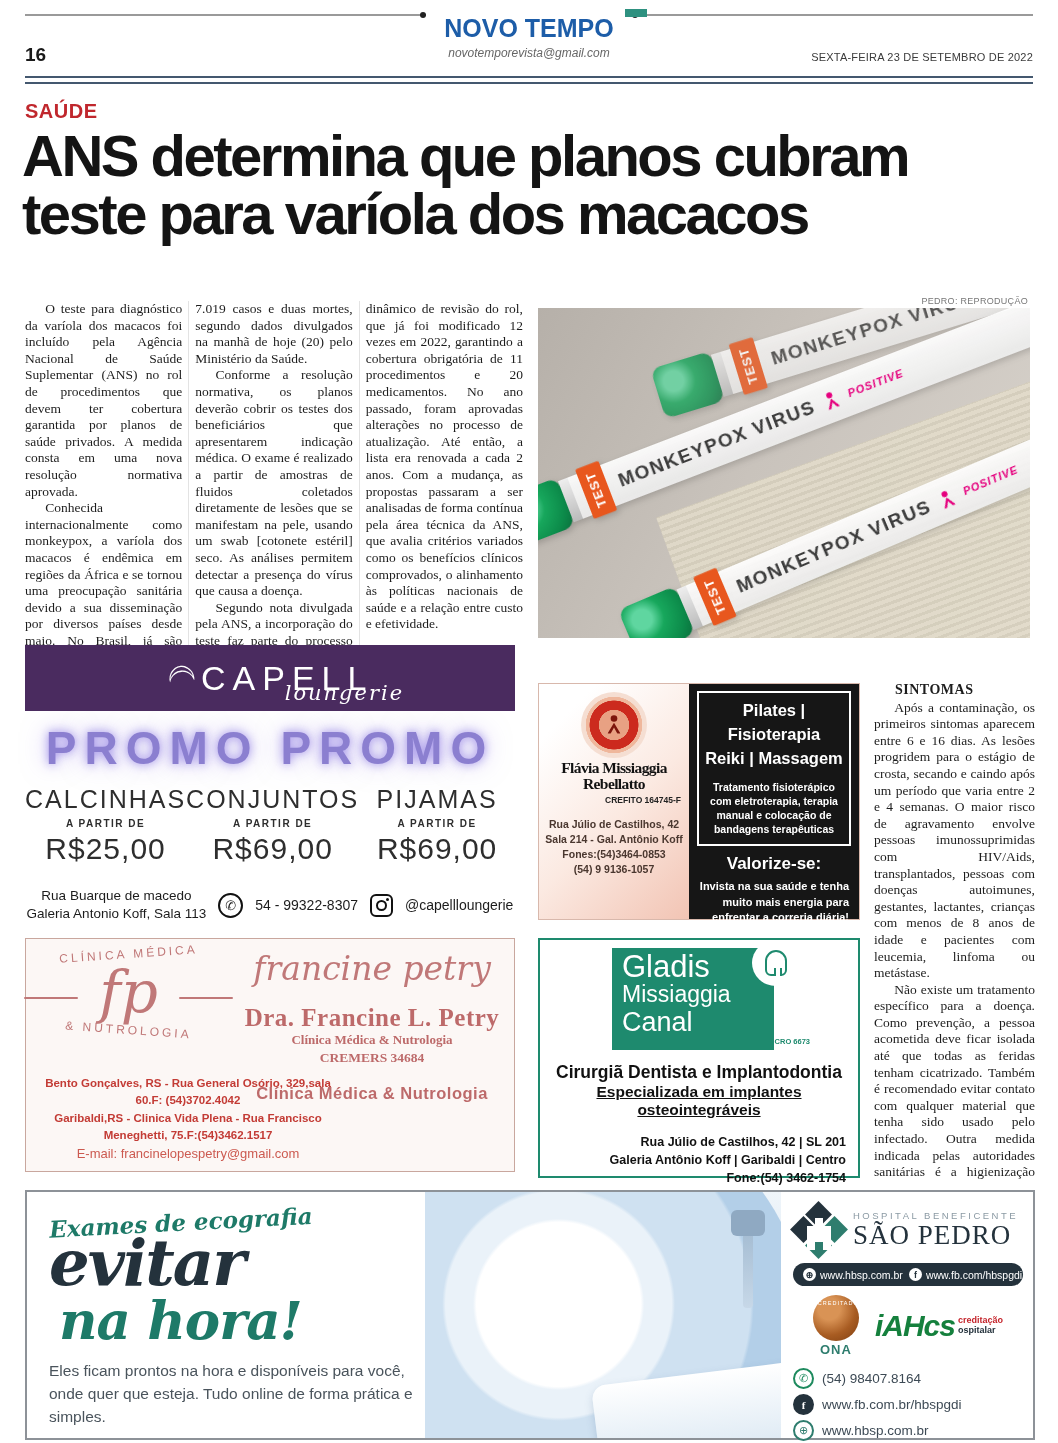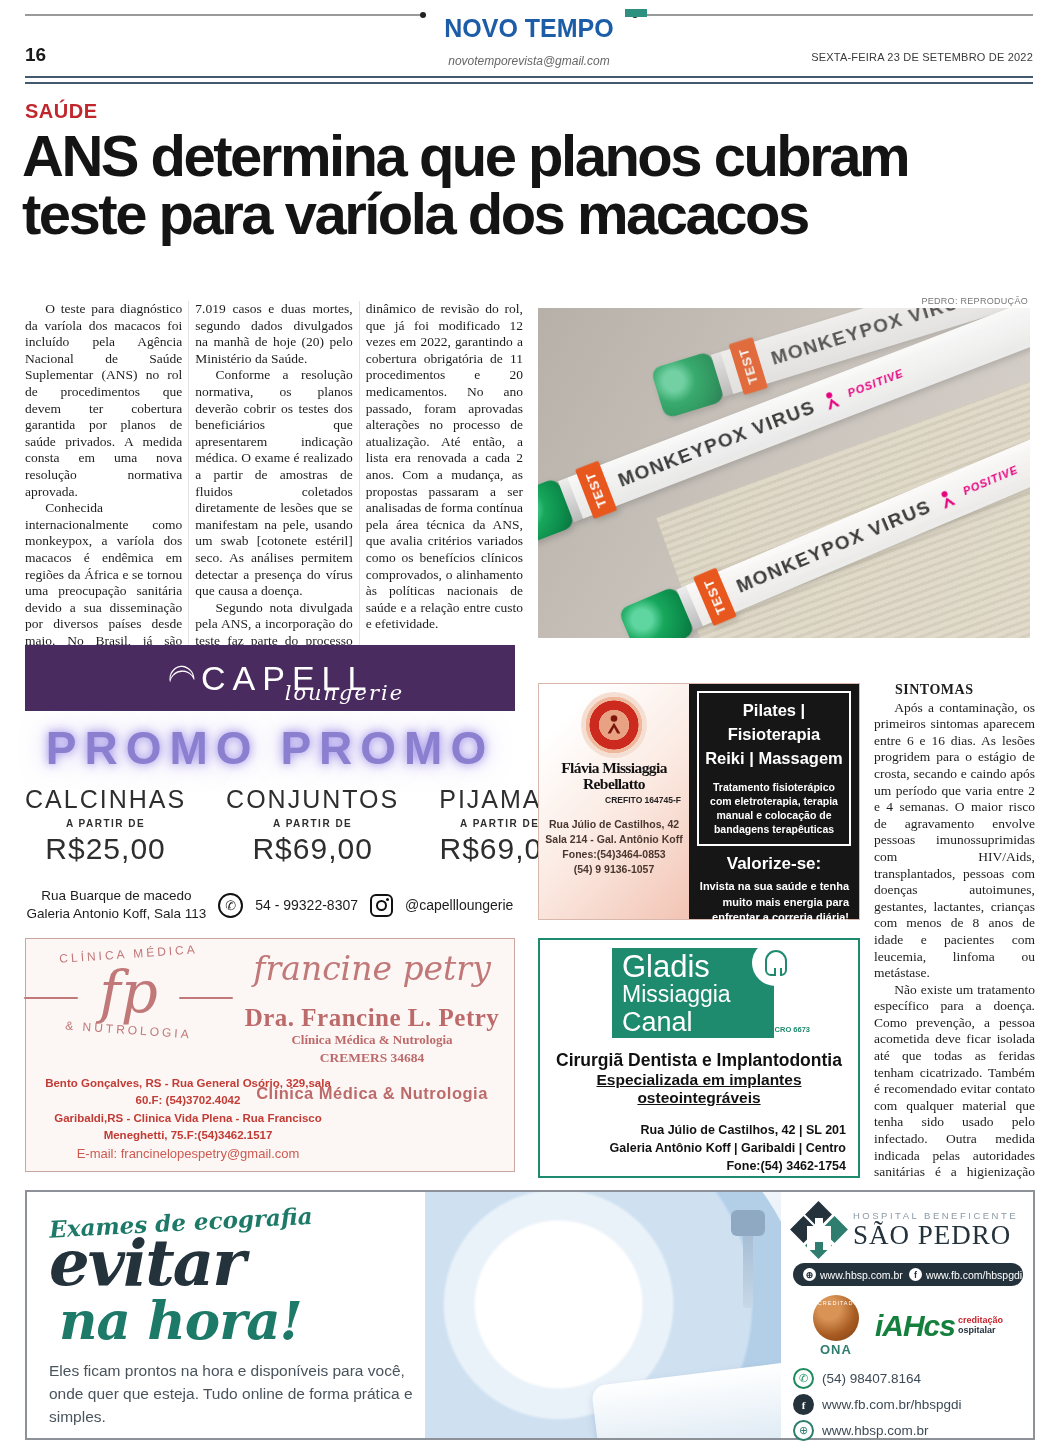--- a/index.html
+++ b/index.html
@@ -8,21 +8,21 @@
 
   
   .masthead-row { position:absolute; top:14px; left:25px; right:25px; height:30px; display:flex; align-items:flex-start; }
   .flank { flex:1; height:2px; background:#9a9a9a; position:relative; }
   .flank.l::after, .flank.r::before { content:''; position:absolute; top:-2px; width:6px; height:6px; border-radius:50%; background:#222; }
   .flank.l::after { right:0; }
   .flank.r::before { left:0; }
   .masthead-title { font-size:25px; font-weight:bold; color:#1d5da8; letter-spacing:0px; padding:0 18px; white-space:nowrap; }
   .teal-dash { position:absolute; top:9px; left:625px; width:22px; height:8px; background:#2e9180; }
   .page-number { position:absolute; top:44px; left:25px; font-size:19px; font-weight:bold; color:#1a1a1a; }
-  .masthead-email { position:absolute; top:54px; left:0; right:0; text-align:center; font-style:italic; font-size:12px; color:#666; }
+  .masthead-email { position:absolute; top:46px; left:0; right:0; text-align:center; font-style:italic; font-size:12px; color:#666; }
   .issue-date { position:absolute; top:51px; right:25px; font-size:11px; color:#3a3a3a; letter-spacing:0.2px; }
   .double-rule { position:absolute; top:76px; left:25px; right:25px; height:8px; border-top:2px solid #44586f; border-bottom:2px solid #44586f; }
 
   
   .section-label { position:absolute; top:100px; left:25px; font-size:20px; font-weight:bold; color:#c0272d; letter-spacing:0.5px; }
   .headline { position:absolute; top:127px; left:22px; width:950px; font-size:58px; font-weight:bold; color:#141414; letter-spacing:-2.5px; line-height:1.0; }
   .photo-credit { position:absolute; top:296px; right:30px; font-size:9px; color:#777; letter-spacing:0.3px; }
   .article-cols { position:absolute; top:301px; left:25px; width:498px; height:352px; column-count:3; column-gap:13px; column-rule:1px solid #e3e3e3; overflow:hidden;
                   font-family:"Liberation Serif", serif; font-size:13.5px; line-height:16.6px; color:#1d1d1d; text-align:justify; }
   .article-cols p { text-indent:1.5em; }
@@ -49,21 +49,21 @@
   .sintomas p { text-indent:1.5em; }
 
   
   .capell { position:absolute; top:645px; left:25px; width:490px; height:287px; background:#fff; }
   .capell-band { height:66px; background:#4a2b5f; display:flex; align-items:center; justify-content:center; color:#fff; position:relative; }
   .capell-moon { display:inline-block; font-size:34px; transform:rotate(-95deg); font-family:"DejaVu Sans", sans-serif; margin-right:4px; font-weight:normal; }
   .capell-name { font-size:34px; letter-spacing:7px; font-weight:normal; font-family:"Liberation Sans", sans-serif; }
   .capell-sub { position:absolute; left:53%; top:36px; font-family:"DejaVu Serif", serif; font-style:italic; font-size:21px; letter-spacing:2px; }
   .promo-row { height:74px; display:flex; align-items:center; justify-content:space-evenly; }
   .promo { font-size:46px; font-weight:bold; letter-spacing:8px; color:#8b7fd0; text-shadow:0 0 10px rgba(151,133,230,.95), 0 0 26px rgba(151,133,230,.55); }
-  .capell-items { height:95px; display:flex;gap:40px; }
+  .capell-items { height:95px; display:flex; }
   .capell-item { flex:1; text-align:center; }
   .ci-name { font-size:25px; color:#2e2e2e; letter-spacing:2px; }
   .ci-from { font-size:10px; color:#2e2e2e; letter-spacing:1.5px; margin:4px 0 3px; font-weight:bold; }
   .ci-price { font-size:30px; color:#2e2e2e; letter-spacing:1px; }
   .capell-foot { height:50px; display:flex; align-items:center; justify-content:center; gap:12px; font-size:14px; color:#1c1c1c; }
   .capell-addr { text-align:center; line-height:1.35; font-size:13.5px; }
   .wa-ico { width:25px; height:25px; border:2px solid #111; border-radius:50%; display:flex; align-items:center; justify-content:center; font-size:13px; flex:0 0 auto; }
   .ig-ico { width:23px; height:23px; border:2.5px solid #111; border-radius:6px; position:relative; flex:0 0 auto; }
   .ig-ico::before { content:''; position:absolute; inset:4px; border:2.5px solid #111; border-radius:50%; }
   .ig-ico::after { content:''; position:absolute; top:2px; right:2px; width:3px; height:3px; background:#111; border-radius:50%; }
@@ -100,21 +100,21 @@
   .fr-drname { font-family:"Liberation Serif", serif; font-weight:bold; font-size:25px; color:#bd6a6a; margin-top:16px; letter-spacing:0.5px; }
   .fr-spec { font-family:"Liberation Serif", serif; font-weight:bold; font-size:13px; color:#bd6a6a; }
   .fr-cremers { font-family:"Liberation Serif", serif; font-weight:bold; font-size:13.5px; color:#bd6a6a; margin-top:2px; }
   .fr-spec2 { font-size:16.5px; font-weight:bold; color:#bd6a6a; margin-top:18px; letter-spacing:0.5px; }
   .fr-bottom { position:absolute; left:12px; bottom:10px; width:300px; text-align:center; }
   .fr-addr { font-size:11.5px; font-weight:bold; color:#c33b35; line-height:1.5; }
   .fr-email { font-size:13px; color:#cc5a50; margin-top:2px; }
 
   
   .gladis { position:absolute; top:938px; left:538px; width:322px; height:240px; background:#fff; border:2px solid #1e8a6e; padding-top:8px; }
-  .gladis-box { position:relative; margin-left:72px; width:162px; height:90px; background:#1e8a6e; color:#fff; padding:3px 0 0 10px; }
+  .gladis-box { position:relative; margin-left:72px; width:162px; height:102px; background:#1e8a6e; color:#fff; padding:3px 0 0 10px; }
   .gl1 { font-size:31px; line-height:1.0; }
   .gl2 { font-size:23px; line-height:1.1; }
   .gl3 { font-size:27px; line-height:1.15; }
   .gladis-cro { position:absolute; right:-36px; bottom:4px; font-size:7.5px; font-weight:bold; color:#1e8a6e; }
   .gladis-cloud { position:absolute; right:-26px; top:-8px; width:48px; height:46px; background:#fff; border-radius:50%; display:flex; align-items:center; justify-content:center; }
   .tooth { position:relative; width:22px; height:26px; border:2.5px solid #1e8a6e; border-radius:11px 11px 6px 6px; background:#fff; }
   .tooth::after { content:''; position:absolute; bottom:-2px; left:7px; width:4px; height:8px; background:#fff; border-left:2.5px solid #1e8a6e; border-right:2.5px solid #1e8a6e; }
   .gladis-title { text-align:center; font-size:17.5px; font-weight:bold; color:#111; margin-top:12px; }
   .gladis-sub { text-align:center; font-size:15.5px; font-weight:bold; color:#111; text-decoration:underline; margin-top:0; }
   .gladis-addr { text-align:right; padding-right:12px; font-size:12.5px; font-weight:bold; color:#111; line-height:1.45; margin-top:14px; }

